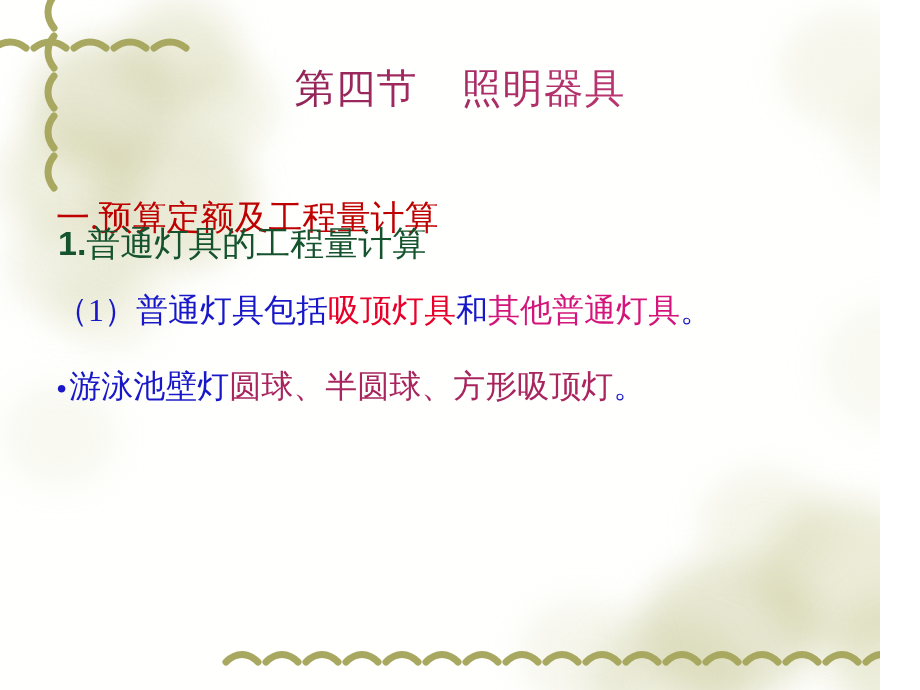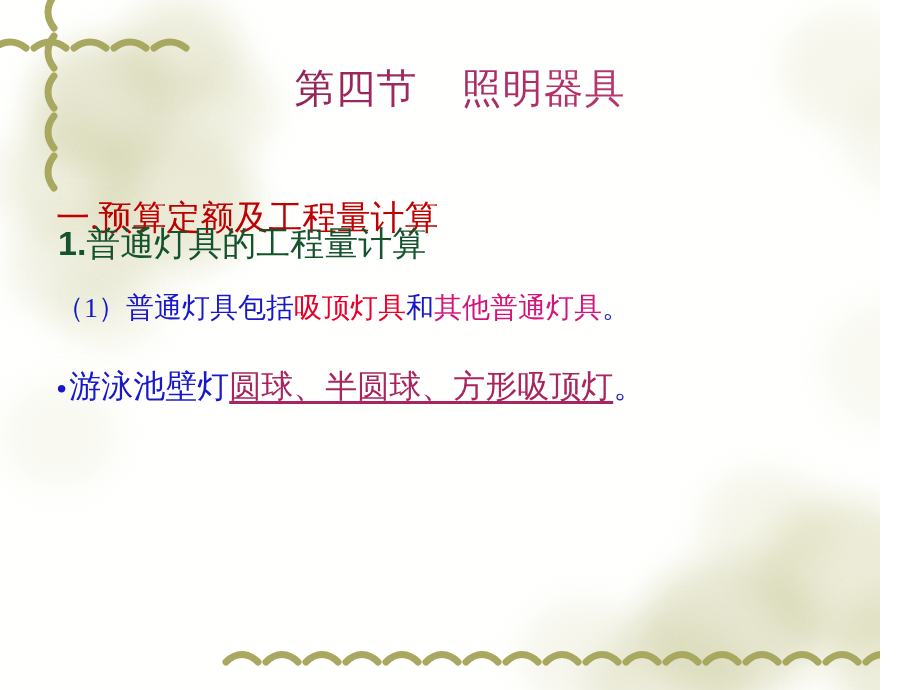--- a/index.html
+++ b/index.html
@@ -105,21 +105,21 @@
     color: #14532d;
   }
   .l-heading2 .num {
     font-family: "Liberation Sans", sans-serif;
     font-weight: bold;
   }
 
   .l-item1 {
     left: 56px;
     top: 293px;
-    font-size: 28px;
+    font-size: 32px;
     color: #1818c8;
   }
 
   .l-bullet1 {
     left: 56px;
     top: 369px;
     font-size: 32px;
     color: #1818c8;
   }
   .l-para {
@@ -130,21 +130,21 @@
     font-size: 32px;
     line-height: 1.53;
     color: #1818c8;
     text-align: justify;
     text-justify: inter-ideograph;
   }
 
   .c-red    { color: #e8002a; }
   .c-pink   { color: #d4147a; }
   .c-blue   { color: #1818c8; }
-  .u-crim   { color: #a8255e; text-decoration: underline; text-underline-offset: 4px; }
+  .u-crim   { color: #a8255e; text-underline-offset: 4px; }
 
   .bullet-dot {
     display: inline-block;
     vertical-align: middle;
     margin-right: 2px;
   }
 </style>
 </head>
 <body>
 

